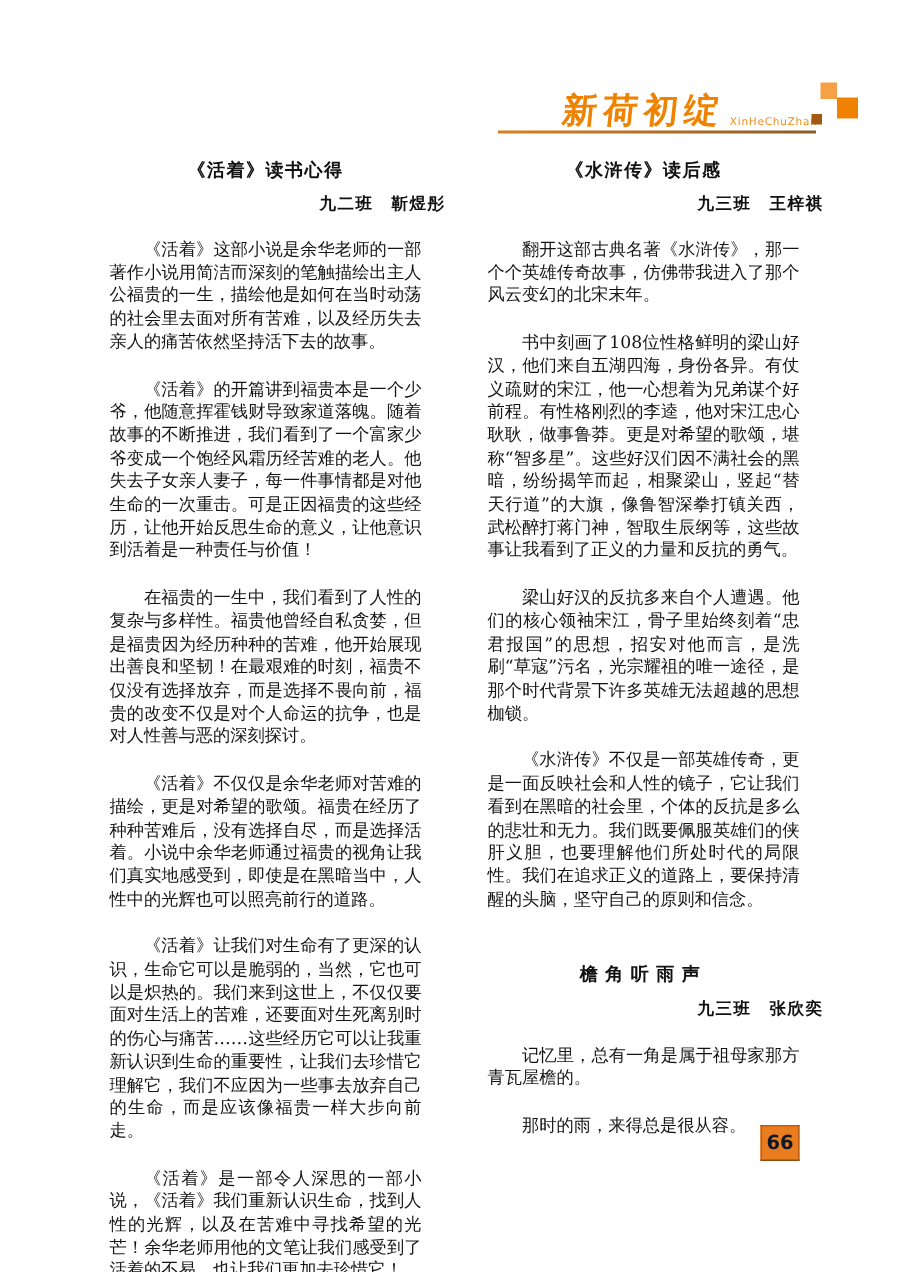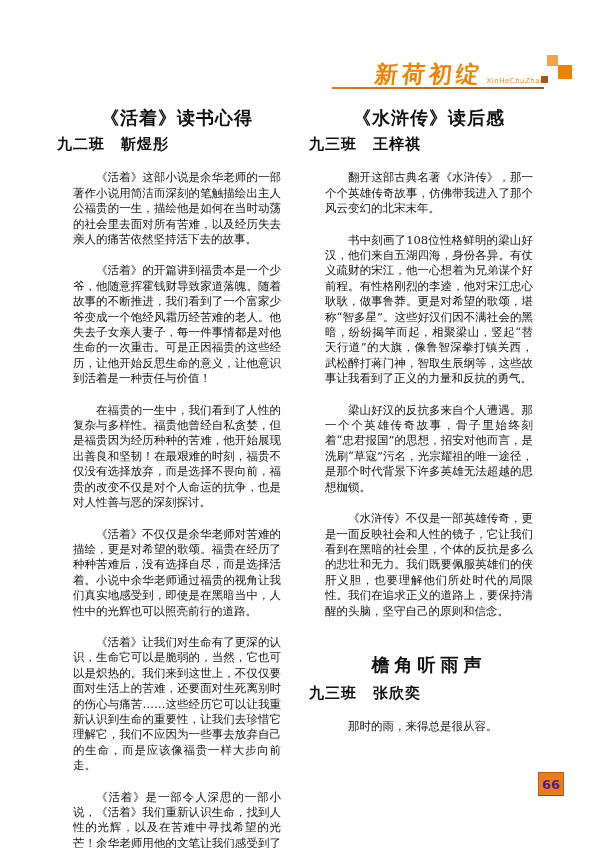--- a/index.html
+++ b/index.html
@@ -34,39 +34,39 @@
   .sq-b { left:558px; top:65px; width:14px; height:14px; background:#EF8200; }
   .sq-c { left:541px; top:76px; width:7px;  height:7px;  background:#A35A12; }
   
   .columns {
     position:absolute; top:102px; left:57px; width:492px;
     display:flex; gap:12px;
   }
   .col { width:240px; }
   .article-title {
     margin:4px 0 6px; text-align:center;
-    font-size:18px; font-weight:bold; letter-spacing:1px; line-height:1.3;
+    font-size:12px; font-weight:bold; letter-spacing:1px; line-height:1.3;
   }
   .article-title.spread { letter-spacing:5px;font-family:Liberation Mono, monospace; }
   .byline {
-    text-align:left; font-size:15px; font-weight:bold;
+    text-align:right; font-size:11px; font-weight:bold;
     margin:0 0 14px; letter-spacing:1px;
   }
   .body-p {
     margin:16px; font-size:11.5px; line-height:15.4px;
     text-align:justify; text-indent:2em; color:#141414;
   }
   .article + .article { margin-top:36px; }
   
   .page-num {
-    position:absolute; left:507px; top:772px; width:24px; height:22px;
+    position:absolute; left:507px; top:750px; width:24px; height:22px;
     background:#E97C1F; border:1px solid #C05E0F; border-bottom-color:#8F4A10;
-    color:#4c1d95; font-family:"DejaVu Sans","Liberation Sans",sans-serif;
+    color:#0f172a; font-family:"DejaVu Sans","Liberation Sans",sans-serif;
     font-weight:bold; font-size:13px;
-    display:flex; align-items:center; justify-content:center;margin-left:31px;
+    display:flex; align-items:center; justify-content:center;
   }
 </style>
 </head>
 <body>
 
 <div class="page">
 
   <div class="masthead">
     <div class="brand-row">
       <span class="brand-cn">新荷初绽</span>
@@ -92,27 +92,28 @@
         <p class="body-p">《活着》是一部令人深思的一部小说，《活着》我们重新认识生命，找到人性的光辉，以及在苦难中寻找希望的光芒！余华老师用他的文笔让我们感受到了活着的不易，也让我们更加去珍惜它！</p>
       </article>
     </section>
 
     <section class="col">
       <article class="article">
         <h2 class="article-title">《水浒传》读后感</h2>
         <p class="byline">九三班　王梓祺</p>
         <p class="body-p">翻开这部古典名著《水浒传》，那一个个英雄传奇故事，仿佛带我进入了那个风云变幻的北宋末年。</p>
         <p class="body-p">书中刻画了108位性格鲜明的梁山好汉，他们来自五湖四海，身份各异。有仗义疏财的宋江，他一心想着为兄弟谋个好前程。有性格刚烈的李逵，他对宋江忠心耿耿，做事鲁莽。更是对希望的歌颂，堪称“智多星”。这些好汉们因不满社会的黑暗，纷纷揭竿而起，相聚梁山，竖起“替天行道”的大旗，像鲁智深拳打镇关西，武松醉打蒋门神，智取生辰纲等，这些故事让我看到了正义的力量和反抗的勇气。</p>
-        <p class="body-p">梁山好汉的反抗多来自个人遭遇。那一个个英雄传奇故事，骨子里始终刻着“忠君报国”的思想，招安对他而言，是洗刷“草寇”污名，光宗耀祖的唯一途径，是那个时代背景下许多英雄无法超越的思想枷锁。</p>
+        <p class="body-p">梁山好汉的反抗多来自个人遭遇。他们的核心领袖宋江，骨子里始终刻着“忠君报国”的思想，招安对他而言，是洗刷“草寇”污名，光宗耀祖的唯一途径，是那个时代背景下许多英雄无法超越的思想枷锁。</p>
         <p class="body-p">《水浒传》不仅是一部英雄传奇，更是一面反映社会和人性的镜子，它让我们看到在黑暗的社会里，个体的反抗是多么的悲壮和无力。我们既要佩服英雄们的侠肝义胆，也要理解他们所处时代的局限性。我们在追求正义的道路上，要保持清醒的头脑，坚守自己的原则和信念。</p>
       </article>
 
       <article class="article">
         <h2 class="article-title spread">檐角听雨声</h2>
         <p class="byline">九三班　张欣奕</p>
+        <p class="body-p">记忆里，总有一角是属于祖母家那方青瓦屋檐的。</p>
         <p class="body-p">那时的雨，来得总是很从容。</p>
       </article>
     </section>
 
   </div>
 
   <div class="page-num">66</div>
 
 </div>
 

